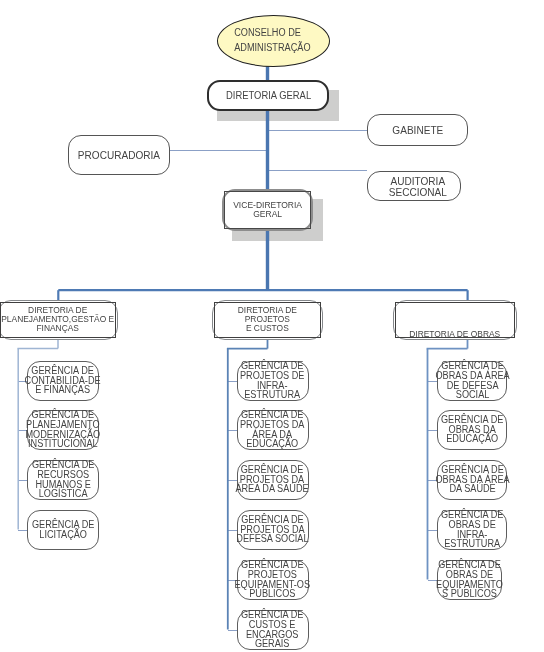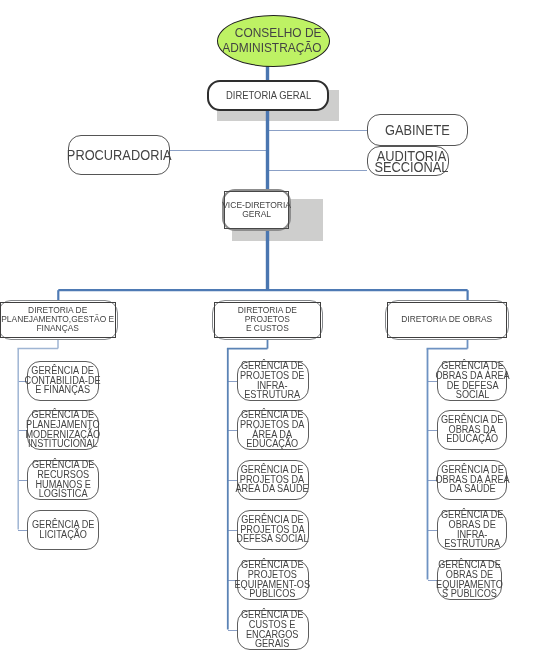--- a/index.html
+++ b/index.html
@@ -13,40 +13,40 @@
   .box{position:absolute;box-sizing:border-box;background:#fff;
        display:flex;align-items:center;justify-content:center;
        text-align:center;color:#434343;z-index:3;border-radius:13px;}
   .box .t{display:block;white-space:pre;transform:scaleX(.915);}
   .plain .t,.main .t{transform:translateY(1.2px) scaleX(.915);}
 
   
   .leaf{border:1.3px solid #5d5d5d;font-size:10px;}
   .leaf .t{line-height:9.75px;}
   
-  .plain{border:1.2px solid #555;font-size:14px;align-items:center;}
+  .plain{border:1.2px solid #555;font-size:11px;align-items:center;}
   .plain .t{line-height:11.2px;}
   
   .dept{border:1.5px solid #85888b;font-size:9.2px;}
   .dept .t{line-height:9.2px;}
   .dept::before{content:"";position:absolute;left:1px;top:1px;right:1px;bottom:1px;
                 border:1.2px solid #3f3f3f;pointer-events:none;}
   
   .main{border:2.4px solid #2e2e2e;font-size:10.3px;}
   .main .t{line-height:11.5px;}
   .vice{border:2.3px solid #8d8d8d;font-size:9.3px;}
   .vice .t{line-height:9.4px;}
   .vice::before{content:"";position:absolute;left:0;top:0;right:0;bottom:0;
                 border:1.2px solid #474747;pointer-events:none;}
 
   .shadow{position:absolute;background:#cececd;z-index:1;}
 
   .ellipse{position:absolute;border:1.5px solid #1f1f1f;border-radius:50%;
-           background:#bef264;display:flex;align-items:center;justify-content:center;
-           text-align:right;font-size:13px;color:#434343;z-index:3;}
+           background:#fef9c3;display:flex;align-items:center;justify-content:center;
+           text-align:left;font-size:10px;color:#434343;z-index:3;}
   .ellipse .t{display:block;line-height:14.6px;white-space:pre;
               transform:translate(-1.3px,.4px) scaleX(.915);}
 </style>
 </head>
 <body>
 
 <div id="canvas">
 
   <svg class="lines" viewBox="0 0 544 652">
     <g id="thin-lines" stroke="#8ba0c6" stroke-width="1" fill="none" shape-rendering="crispEdges">
@@ -105,26 +105,26 @@
   </div>
 
   <div class="box plain" style="left:67.8px;top:134.8px;width:101.8px;height:40px;">
     <span class="t">PROCURADORIA</span>
   </div>
 
   <div class="box plain" style="left:367px;top:114.3px;width:101.2px;height:31.4px;">
     <span class="t">GABINETE</span>
   </div>
 
-  <div class="box plain" style="left:367px;top:146px;width:82px;height:30.3px;padding-left:7px;">
+  <div class="box plain" style="left:367px;top:171px;width:94px;height:30.3px;padding-left:7px;">
     <span class="t">AUDITORIA
 SECCIONAL</span>
   </div>
 
-  <div class="box vice" style="left:222.3px;top:189.3px;width:69px;height:41.3px;">
+  <div class="box vice" style="left:222.3px;top:189.3px;width:91px;height:41.3px;">
     <span class="t">VICE-DIRETORIA
 GERAL</span>
   </div>
 
   <div id="dept-layer">
       <div class="box dept" style="left: -1.8px; top: 299.7px; width: 119.6px; height: 40.2px;">
         <span class="t">DIRETORIA DE
 PLANEJAMENTO,GESTÃO E
 FINANÇAS</span>
       </div>
@@ -181,21 +181,21 @@
 PROJETOS
 EQUIPAMENT-OS
 PÚBLICOS</span>
       </div>
       <div class="box leaf" style="left: 236.5px; top: 609.5px; width: 72px; height: 40px;">
         <span class="t">GERÊNCIA DE
 CUSTOS E
 ENCARGOS
 GERAIS</span>
       </div>
-      <div class="box dept" style="left: 385px; top: 299.7px; width: 124px; height: 40.2px;">
+      <div class="box dept" style="left: 393px; top: 299.7px; width: 124px; height: 40.2px; align-items: flex-end;">
         <span class="t">DIRETORIA DE OBRAS</span>
       </div>
       <div class="box leaf" style="left: 436.7px; top: 360.5px; width: 70.8px; height: 40px;">
         <span class="t">GERÊNCIA DE
 OBRAS DA ÁREA
 DE DEFESA
 SOCIAL</span>
       </div>
       <div class="box leaf" style="left: 436.7px; top: 409.5px; width: 70.8px; height: 40px;">
         <span class="t">GERÊNCIA DE

